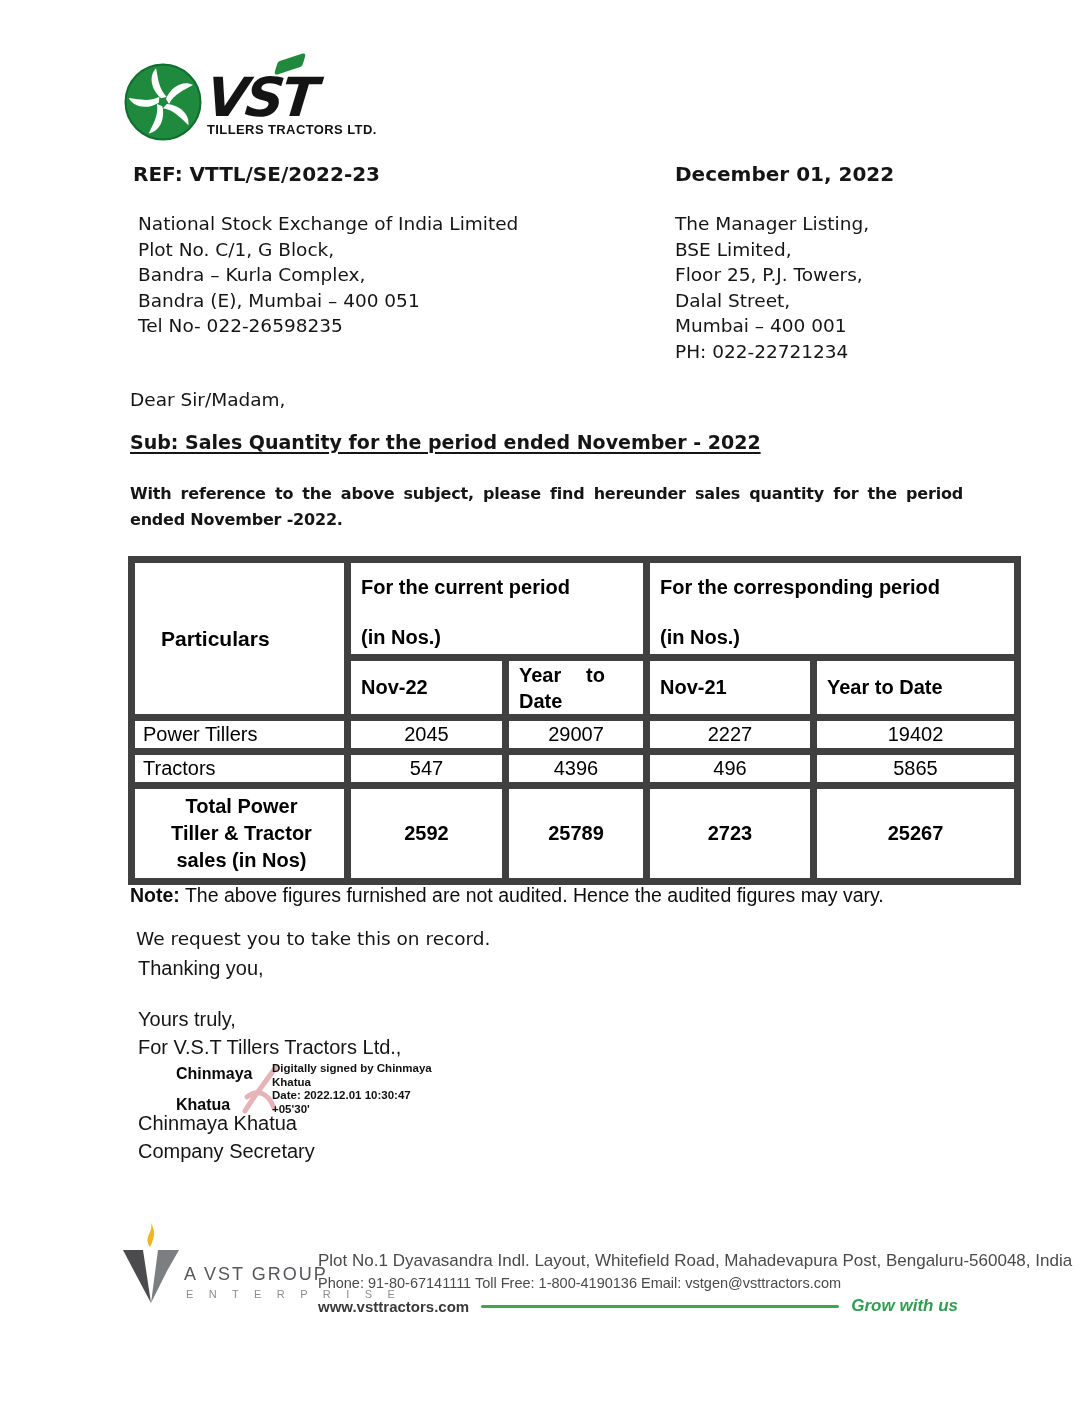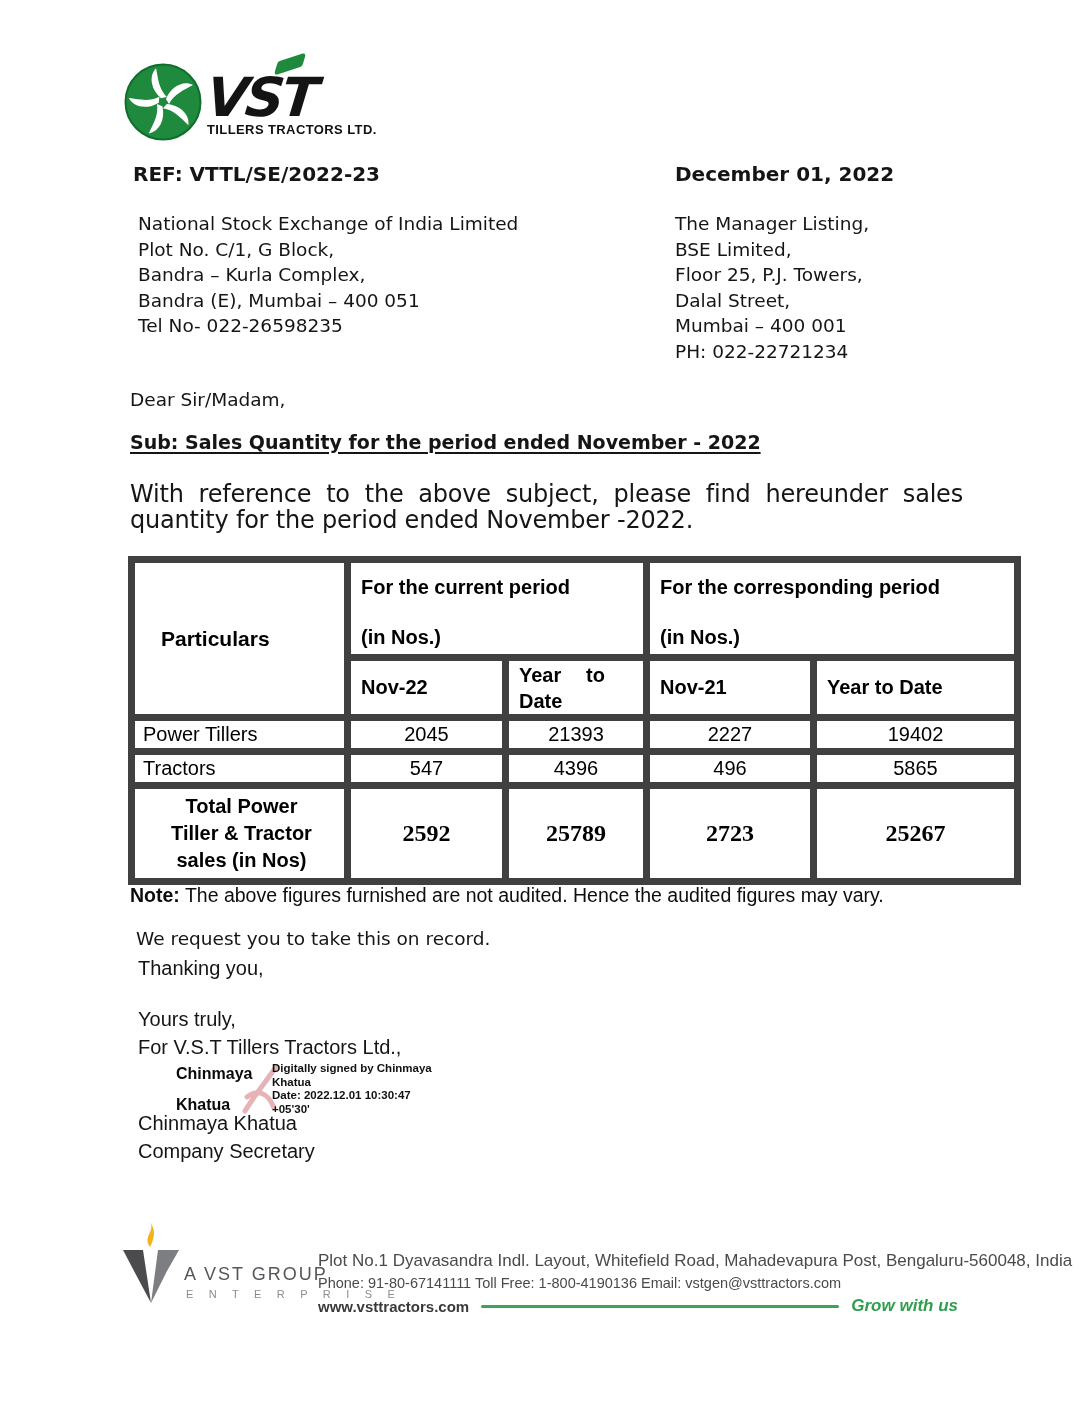--- a/index.html
+++ b/index.html
@@ -37,42 +37,42 @@
   .addr-left  { left:138px; top:211px; }
   .addr-right { left:675px; top:211px; }
 
   
   .salutation { left:130px; top:389px; font-size:18.5px; }
   .subject {
     left:130px; top:431px; font-size:19px; font-weight:bold;
     text-decoration:underline; text-decoration-thickness:2px; text-underline-offset:3px;
   }
   .body-par {
-    left:130px; top:481px; width:833px; font-size:24px; line-height:26px;
-    text-align:justify; letter-spacing:-0.2px;
+    left:130px; top:481px; width:833px; font-size:16px; line-height:26px;
+    text-align:justify; letter-spacing:-0.2px;font-weight:bold;
   }
 
   
   table.sales {
     position:absolute; left:128px; top:556px; width:886px;
     border-collapse:collapse; table-layout:fixed; border:3px solid #000;
     font-family:"Liberation Sans", sans-serif; color:#000;
   }
   table.sales td, table.sales th { border:7px solid #404040; }
   th.particulars { font-size:21px; font-weight:bold; text-align:left; padding-left:26px; vertical-align:middle; }
   th.group-cell {
     font-size:20px; font-weight:bold; text-align:left; vertical-align:top;
     padding:12px 6px 4px 10px; line-height:25px; white-space:pre-line;
   }
   th.sub-cell { font-size:20px; font-weight:bold; text-align:left; padding-left:10px; vertical-align:middle; }
   th.sub-ytd1 { text-align:justify; padding-right:38px; line-height:26px; }
   td.row-label { font-size:20px; text-align:left; padding:2px 4px 2px 8px; }
   td.num { font-size:20px; text-align:center; }
   td.total-label { font-size:20px; font-weight:bold; white-space:pre-line; line-height:27px; text-align:center; padding:4px 4px 4px 8px; }
-  td.total-num { font-size:24px; font-weight:bold; text-align:center; vertical-align:middle;font-family:Liberation Serif, serif; }
+  td.total-num { font-size:20px; font-weight:bold; text-align:center; vertical-align:middle; }
   tr.h1 { height:92px; } tr.h2 { height:60px; } tr.r { height:31px; } tr.rt { height:82px; }
 
   
   .note { left:130px; top:884px; font-family:"Liberation Sans", sans-serif; font-size:19.5px; color:#0d0d0d; }
   .note b { font-weight:bold; }
   .record   { left:136px; top:928px; font-size:18.5px; }
   .thanking { left:138px; top:957px; font-family:"Liberation Sans", sans-serif; font-size:20px; }
   .yours    { left:138px; top:1008px; font-family:"Liberation Sans", sans-serif; font-size:20px; }
   .forco    { left:138px; top:1036px; font-family:"Liberation Sans", sans-serif; font-size:20px; }
 
@@ -175,21 +175,21 @@
     </tr>
     <tr class="h2">
       <th class="sub-cell">Nov-22</th>
       <th class="sub-cell sub-ytd1">Year to Date</th>
       <th class="sub-cell">Nov-21</th>
       <th class="sub-cell">Year to Date</th>
     </tr>
     <tr class="r">
       <td class="row-label">Power Tillers</td>
       <td class="num">2045</td>
-      <td class="num">21393</td>
+      <td class="num">29007</td>
       <td class="num">2227</td>
       <td class="num">19402</td>
     </tr>
     <tr class="r">
       <td class="row-label">Tractors</td>
       <td class="num">547</td>
       <td class="num">4396</td>
       <td class="num">496</td>
       <td class="num">5865</td>
     </tr>

